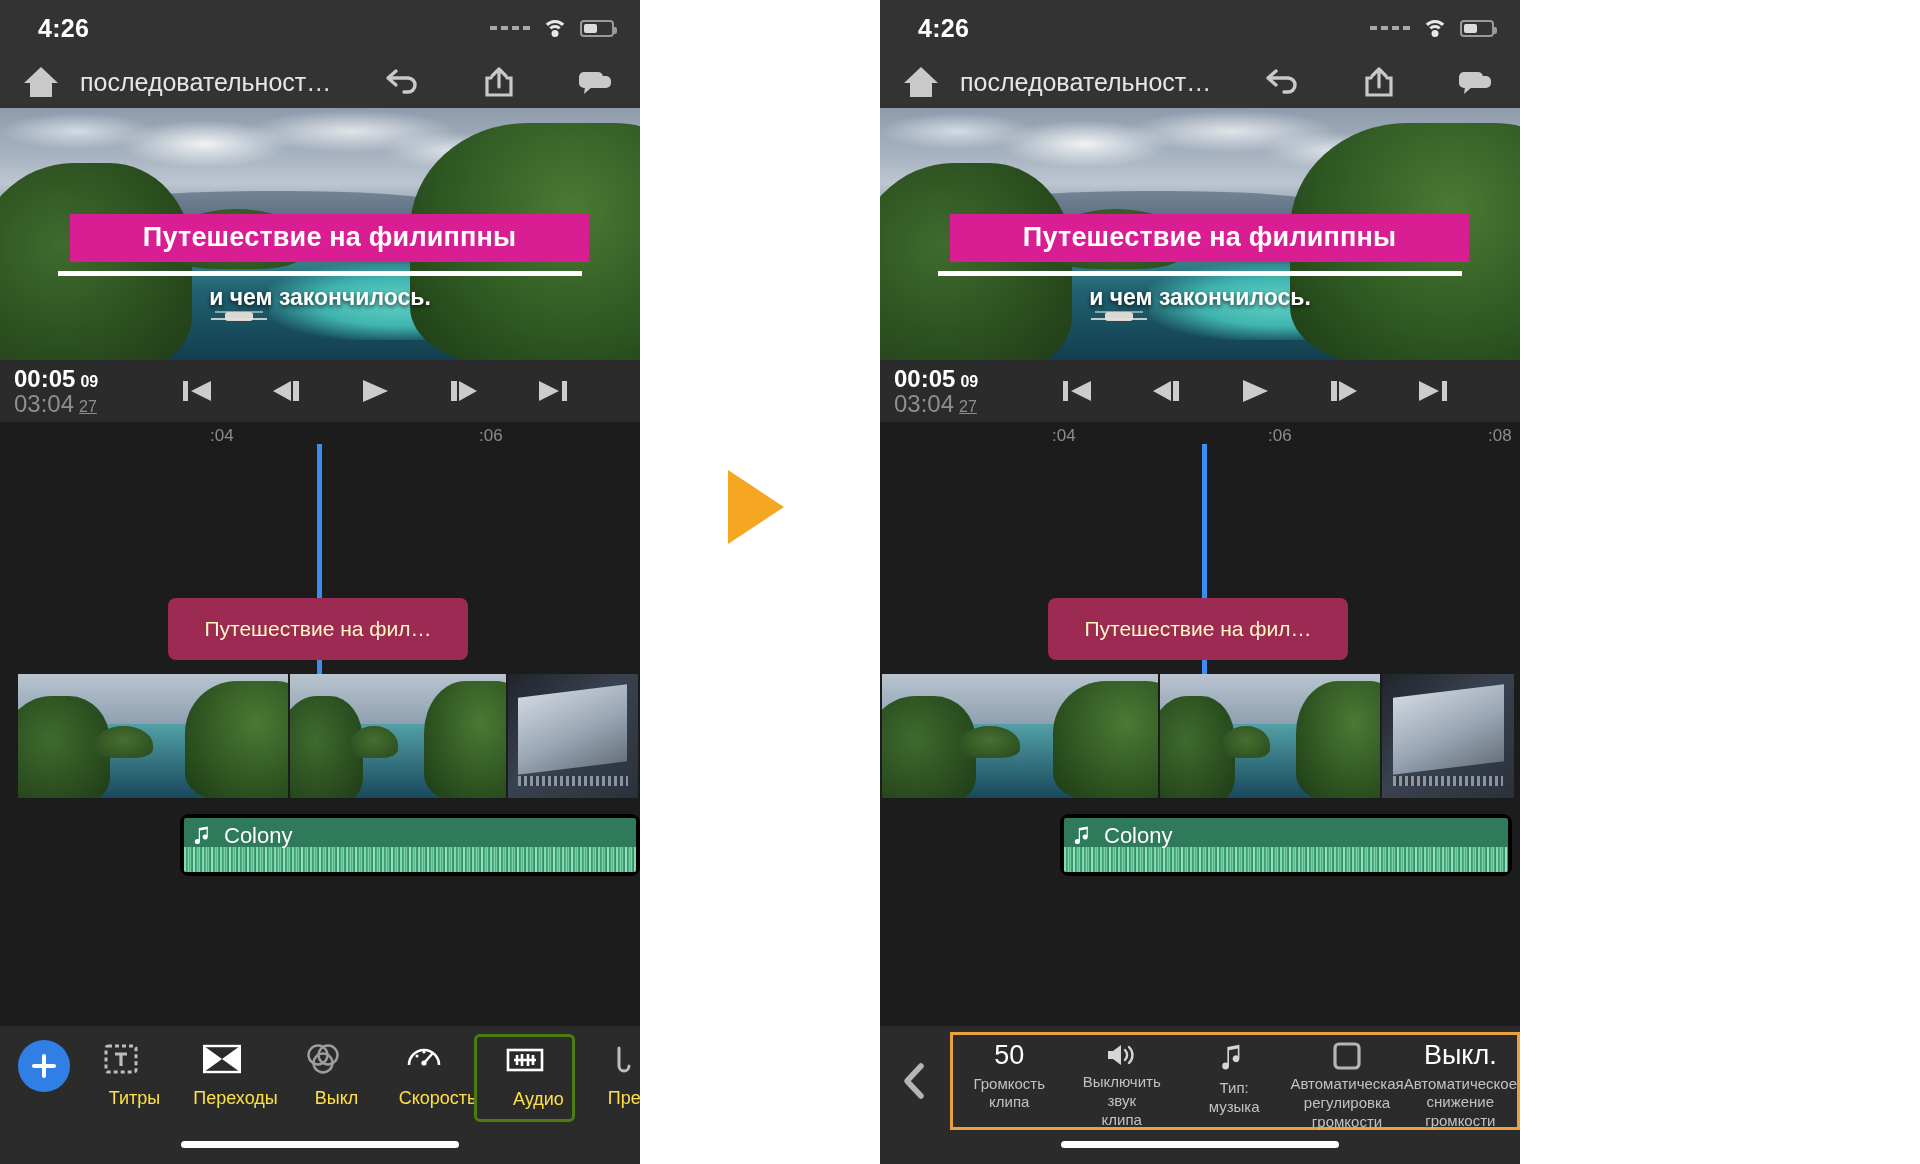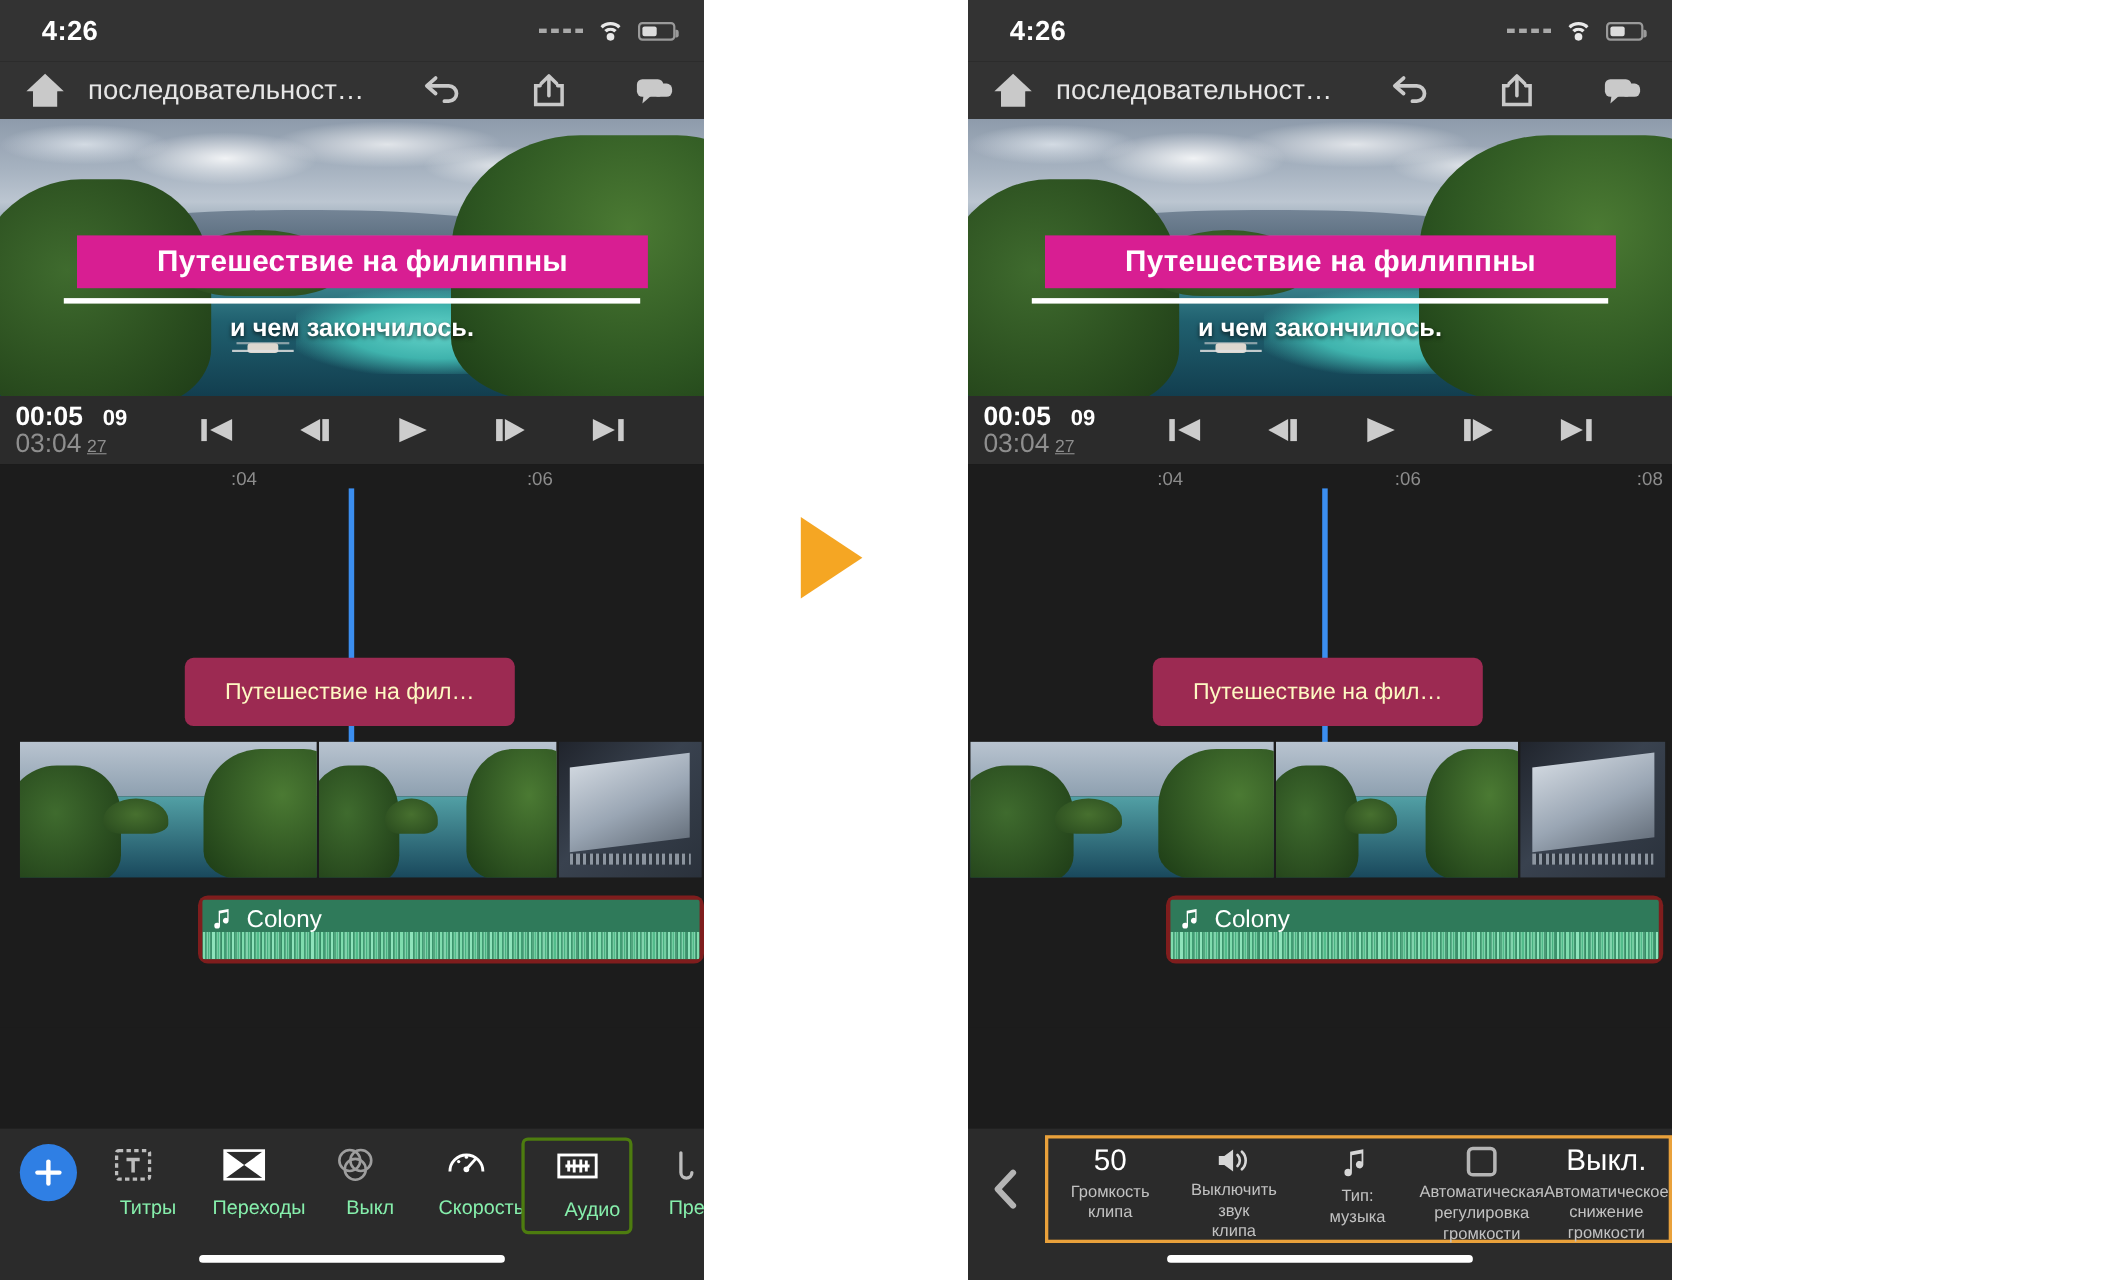--- a/index.html
+++ b/index.html
@@ -103,21 +103,21 @@
     text-shadow: 0 2px 4px rgba(0,0,0,.7);
   }
 
   
   .transport {
     position:relative; height:62px; background:#2b2b2b;
     display:flex; align-items:center;
   }
   .tc { padding-left:14px; width:180px; line-height:1.05; }
   .tc .cur { color:#ffffff; font-size:24px; font-weight:bold; }
-  .tc .cur small { font-size:20px; font-weight:bold; margin-left:18px; }
+  .tc .cur small { font-size:16px; font-weight:bold; margin-left:5px; }
   .tc .tot { color:#8e8e8e; font-size:24px; }
   .tc .tot small { font-size:16px; margin-left:5px;text-decoration:underline; }
   .tbtns { display:flex; align-items:center; gap:55px; }
   .tbtn { width:34px; height:28px; position:relative; }
 
   
   .timeline { position:relative; background:#1c1c1c; height:512px; }
   .ruler { position:relative; height:34px; }
   .ruler .tk { position:absolute; top:4px; color:#8c8c8c; font-size:17px; }
   .playhead { position:absolute; top:22px; width:5px; background:#3b8ef0; }
@@ -139,40 +139,40 @@
     background:radial-gradient(ellipse at 55% 35%,#4b7a33,#1b3a15); border-radius:40% 30% 22% 28%/44% 34% 24% 22%; }
   .vthumb .mm { position:absolute; left:28%; top:42%; width:22%; height:26%;
     background:radial-gradient(ellipse at 50% 45%,#47702f,#27481d); border-radius:50% 50% 32% 32%/60% 60% 28% 28%; }
   .vthumb.screen .mini { background:linear-gradient(135deg,#20242c 0%,#39424f 45%,#2a313b 100%); }
   .vthumb.screen .scr { position:absolute; left:8%; top:14%; width:84%; height:62%;
     background:linear-gradient(160deg,#cfd6de 0%,#9aa6b4 55%,#68727e 100%);
     transform: skewY(-7deg); }
   .vthumb.screen .bar { position:absolute; left:8%; bottom:10%; width:84%; height:8%;
     background:repeating-linear-gradient(90deg,#aab3bd 0 3px,#2d343d 3px 6px); opacity:.75; }
 
-  .audio-clip { position:absolute; height:62px; background:#7f1d1d; border-radius:9px; padding:4px; }
+  .audio-clip { position:absolute; height:62px; background:#000000; border-radius:9px; padding:4px; }
   .audio-inner { position:relative; height:100%; background:#2f7a5a; overflow:hidden; border-radius:2px; }
   .audio-inner .wav { position:absolute; left:0; right:0; bottom:0; height:46%;
     background:repeating-linear-gradient(90deg,#7fdcae 0 2px, #58c894 2px 3px, #8ee3bb 3px 5px, #4dbb88 5px 6px);
     -webkit-mask-image: repeating-linear-gradient(90deg, rgba(0,0,0,1) 0 2px, rgba(0,0,0,.45) 2px 4px, rgba(0,0,0,.85) 4px 7px, rgba(0,0,0,.3) 7px 9px);
     mask-image: repeating-linear-gradient(90deg, rgba(0,0,0,1) 0 2px, rgba(0,0,0,.45) 2px 4px, rgba(0,0,0,.85) 4px 7px, rgba(0,0,0,.3) 7px 9px);
   }
   .audio-label { position:absolute; left:12px; top:9px; display:flex; align-items:center; gap:10px; }
   .audio-label .nm { color:#ffffff; font-size:22px; }
 
   
   .bottombar { position:absolute; left:0; right:0; bottom:0; height:138px; background:#2b2b2b; }
   .tabrow { display:flex; align-items:flex-start; height:104px; padding-top:8px; }
   .plus-btn { width:52px; height:52px; border-radius:50%; background:#2f7fe4; position:relative; margin:6px 0 0 18px; flex:none; }
   .plus-btn::before, .plus-btn::after { content:""; position:absolute; background:#fff; border-radius:2px; }
   .plus-btn::before { left:14px; top:24px; width:24px; height:4px; }
   .plus-btn::after { left:24px; top:14px; width:4px; height:24px; }
   .tab { width:101px; flex:none; display:flex; flex-direction:column; align-items:center; gap:10px; padding-top:6px; }
   .tab .ti { height:38px; display:flex; align-items:center; justify-content:center; }
-  .tab .tl { color:#86efac; font-size:18px; white-space:nowrap;margin-left:28px; }
+  .tab .tl { color:#fde047; font-size:18px; white-space:nowrap;margin-left:28px; }
   .tab.selected { border:3px solid #4d7c0f; border-radius:6px; height:88px; padding-top:4px; }
   .homebar { position:absolute; left:50%; transform:translateX(-50%); bottom:16px; width:278px; height:7px;
     background:#ffffff; border-radius:4px; }
 
   
   .optbar { position:absolute; left:0; right:0; bottom:0; height:138px; background:#2b2b2b; display:flex; }
   .back-chev { width:70px; display:flex; align-items:center; justify-content:center; padding-bottom:28px; }
   .optwrap { flex:1; border:3px solid #e9a13b; margin:6px 0 34px 0; display:flex;justify-content:flex-end; }
   .opt { flex:1; display:flex; flex-direction:column; align-items:center; justify-content:flex-start; padding-top:6px; }
   .opt .ov { color:#ffffff; font-size:27px; line-height:1.1; }

